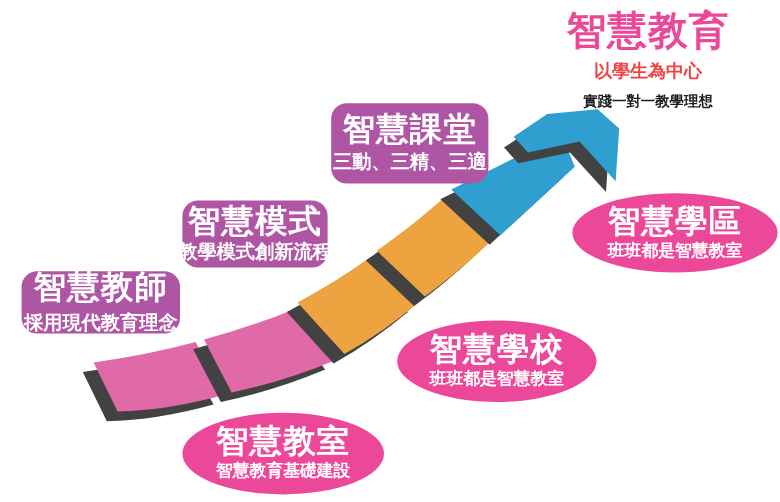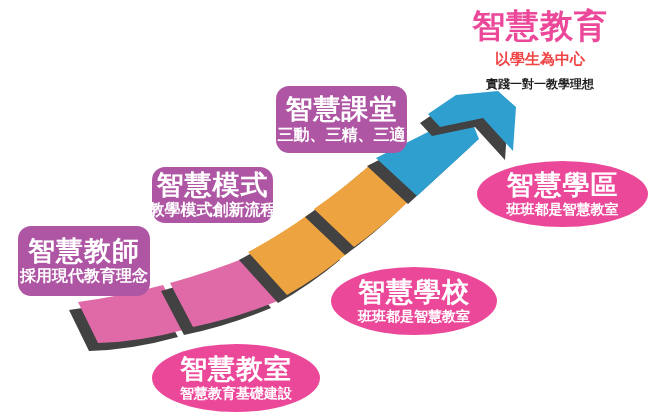--- a/index.html
+++ b/index.html
@@ -9,21 +9,21 @@
   }
   #stairs-svg{position:absolute;left:0;top:0;}
   
   .stage-label{
     position:absolute;background:#ae56a4;color:#fff;border-radius:13px;
     display:flex;flex-direction:column;align-items:center;justify-content:center;
     text-align:center;line-height:1.05;
   }
   .stage-title{font-size:27px;font-weight:bold;letter-spacing:1px;white-space:nowrap;}
   .stage-sub{font-size:16px;font-weight:bold;margin-top:3px;letter-spacing:0px;white-space:nowrap;}
-  .pos-teacher{left:18px;top:226px;width:132px;height:70px;}
+  .pos-teacher{left:18px;top:226px;width:132px;height:52px;justify-content:space-between;}
   .pos-mode{left:152px;top:167px;width:121px;height:56px;}
   .pos-classroom{left:276px;top:86px;width:131px;height:67px;}
   
   .milestone{
     position:absolute;background:#ec4899;color:#fff;border-radius:50%;
     display:flex;flex-direction:column;align-items:center;justify-content:center;
     text-align:center;line-height:1.05;
   }
   .ms-title{font-size:27px;font-weight:bold;letter-spacing:1px;white-space:nowrap;}
   .ms-sub{font-size:14px;font-weight:bold;margin-top:2px;white-space:nowrap;}

